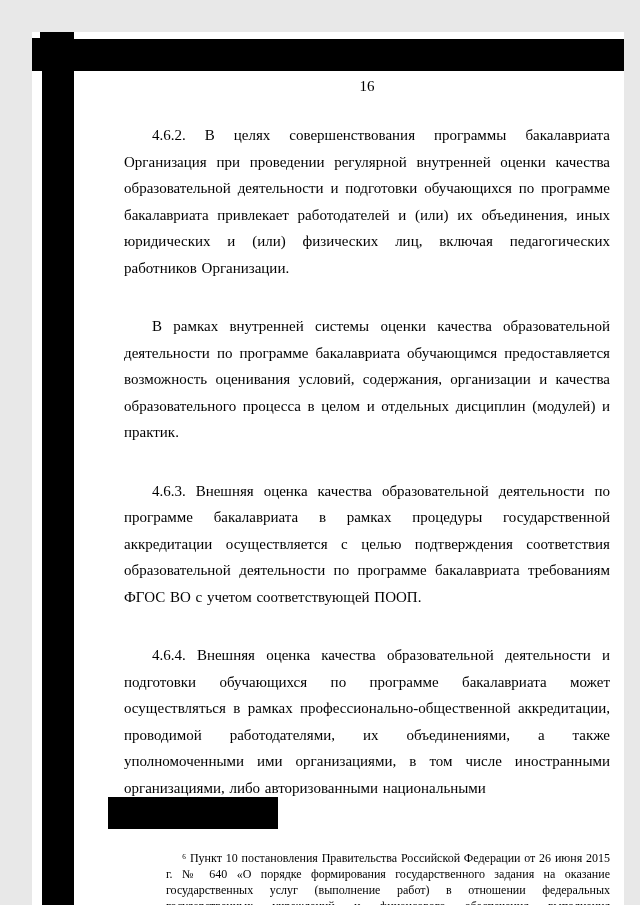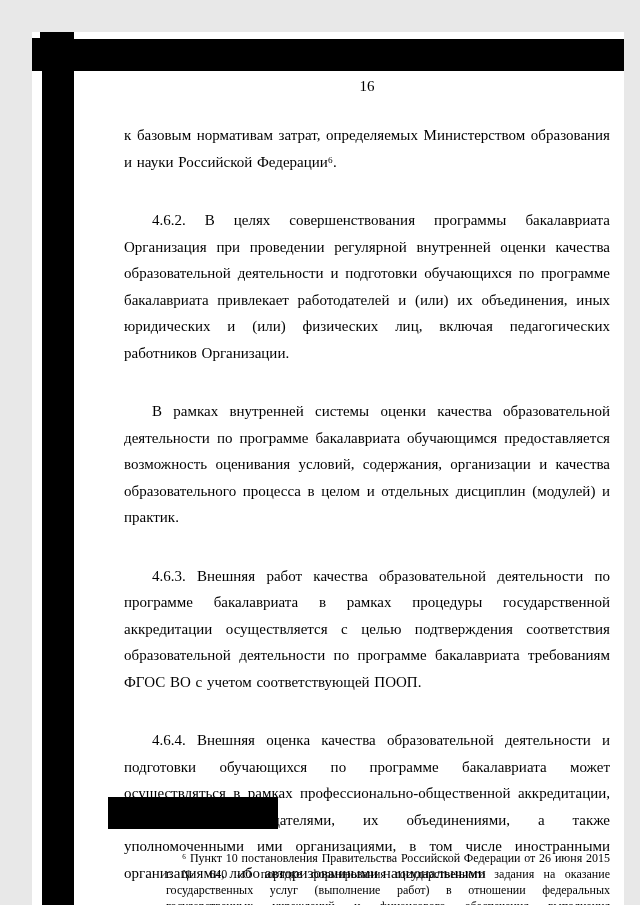--- a/index.html
+++ b/index.html
@@ -81,24 +81,23 @@
 
   <div class="border-top"></div>
   <div class="border-left"></div>
   <div class="corner-mark"></div>
   <div class="edge-tick-top"></div>
   <div class="edge-tick-bottom"></div>
 
   <div class="page-number">16</div>
 
   <div class="content">
-    <p class="noindent">к базовым нормативам затрат, определяемых Министерством образования и науки Российской Федерации⁶.</p>
     <p>4.6.2. В целях совершенствования программы бакалавриата Организация при проведении регулярной внутренней оценки качества образовательной деятельности и подготовки обучающихся по программе бакалавриата привлекает работодателей и (или) их объединения, иных юридических и (или) физических лиц, включая педагогических работников Организации.</p>
     <p>В рамках внутренней системы оценки качества образовательной деятельности по программе бакалавриата обучающимся предоставляется возможность оценивания условий, содержания, организации и качества образовательного процесса в целом и отдельных дисциплин (модулей) и практик.</p>
-    <p>4.6.3. Внешняя работ качества образовательной деятельности по программе бакалавриата в рамках процедуры государственной аккредитации осуществляется с целью подтверждения соответствия образовательной деятельности по программе бакалавриата требованиям ФГОС ВО с учетом соответствующей ПООП.</p>
+    <p>4.6.3. Внешняя оценка качества образовательной деятельности по программе бакалавриата в рамках процедуры государственной аккредитации осуществляется с целью подтверждения соответствия образовательной деятельности по программе бакалавриата требованиям ФГОС ВО с учетом соответствующей ПООП.</p>
     <p>4.6.4. Внешняя оценка качества образовательной деятельности и подготовки обучающихся по программе бакалавриата может осуществляться в рамках профессионально-общественной аккредитации, проводимой работодателями, их объединениями, а также уполномоченными ими организациями, в том числе иностранными организациями, либо авторизованными национальными</p>
   </div>
 
   <div class="footnote">
     <div class="footnote-rule"></div>
     <p class="footnote-text">⁶ Пункт 10 постановления Правительства Российской Федерации от 26 июня 2015 г. № 640 «О порядке формирования государственного задания на оказание государственных услуг (выполнение работ) в отношении федеральных государственных учреждений и финансового обеспечения выполнения государственного задания» (Собрание законодательства Российской Федерации, 2015, № 28, ст. 4226; 2016, № 24, ст. 3525; № 42, ст. 5926; № 46, ст. 6468; 2017, № 38, ст. 5636).</p>
   </div>
 
   <div class="footer-rule"></div>
   <div class="page-footer">ФГОС ВО бакалавриат Театроведение – 05</div>

